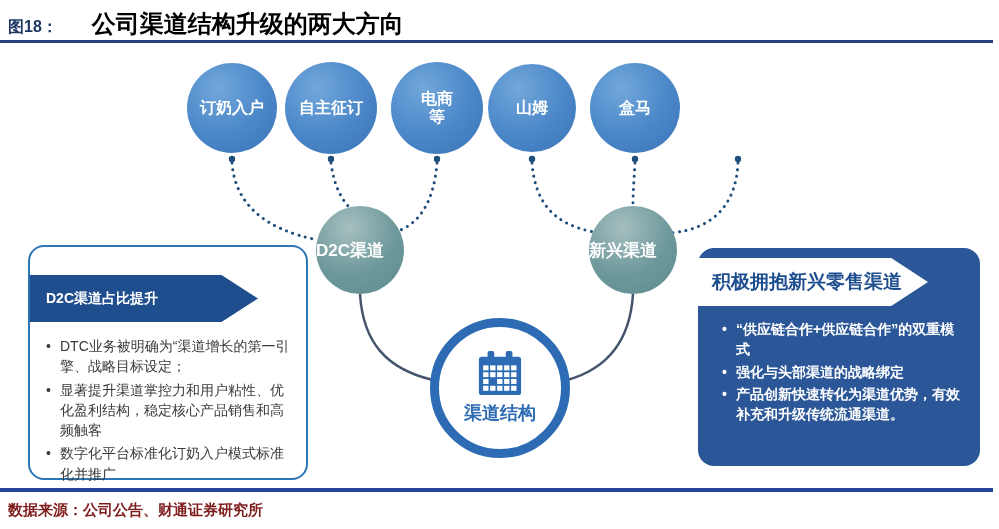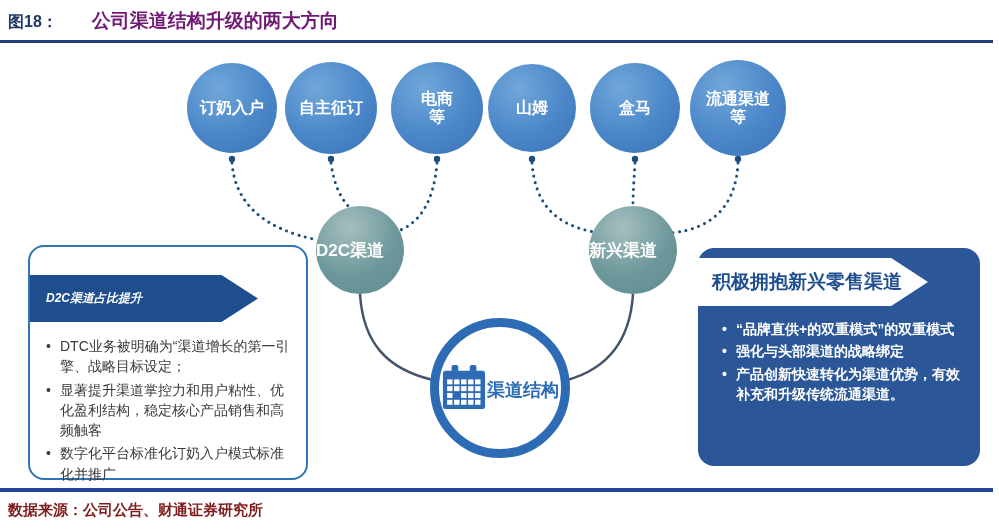--- a/index.html
+++ b/index.html
@@ -3,54 +3,54 @@
 <meta charset="utf-8">
 <style>
   html,body { margin:0; padding:0; background:#ffffff; }
   .page {
     position:relative; width:999px; height:529px; background:#ffffff;
     font-family:"Liberation Sans","DejaVu Sans",sans-serif; overflow:hidden;
   }
   
   .title-row { position:absolute; left:8px; top:8px; display:flex; align-items:baseline; }
   .fig-label { font-size:16px; font-weight:bold; color:#1f3864; }
-  .fig-title { font-size:19px; font-weight:bold; color:#701a75; margin-left:34px; }
+  .fig-title { font-size:24px; font-weight:bold; color:#000000; margin-left:34px; }
   .title-rule { position:absolute; left:0; top:40px; width:993px; height:3px; background:#24417c; }
   
   .connectors { position:absolute; left:0; top:0; z-index:1; pointer-events:none; }
   
   .balloon {
     position:absolute; z-index:2; border-radius:50%;
     background:radial-gradient(circle at 35% 28%, #71a7da 0%, #4a86c8 55%, #3b74b8 100%);
     display:flex; align-items:center; justify-content:center; text-align:center;
     color:#ffffff; font-weight:bold; font-size:16px; line-height:1.15;
   }
   .midnode {
     position:absolute; z-index:2; border-radius:50%;
     background:radial-gradient(circle at 38% 25%, #a6bfc0 0%, #6d989b 55%, #5d8b8f 100%);
     display:flex; align-items:center; justify-content:flex-start; text-align:center;
     color:#ffffff; font-weight:bold; font-size:17px;
   }
   .center-node {
     position:absolute; z-index:2; left:430px; top:318px; width:140px; height:140px;
     box-sizing:border-box; border:9px solid #2d6cb5; border-radius:50%; background:#ffffff;
-    display:flex; flex-direction:row; align-items:center; justify-content:center;
+    display:flex; flex-direction:column; align-items:center; justify-content:center;
   }
   .center-label { color:#2d6cb5; font-weight:bold; font-size:18px; margin-top:4px; }
   
   .panel-left {
     position:absolute; z-index:2; left:28px; top:245px; width:280px; height:235px;
     box-sizing:border-box; background:#ffffff; border:2px solid #2e75b6; border-radius:16px;
   }
   .banner-navy {
     margin-top:28px; width:228px; height:47px; background:#1f4e8f;
     clip-path:polygon(0 0, 84% 0, 100% 50%, 84% 100%, 0 100%);
     display:flex; align-items:center; padding-left:16px; box-sizing:border-box;
   }
-  .banner-navy span { color:#ffffff; font-weight:bold; font-size:12px;font-style:italic; }
+  .banner-navy span { color:#ffffff; font-weight:bold; font-size:14px; }
   .panel-left ul { margin:14px 10px 0 14px; padding:0; list-style:none; }
   .panel-left li {
     position:relative; padding-left:16px; margin-bottom:3px;
     font-size:14px; line-height:1.45; color:#3a3a3a;
   }
   .panel-left li::before { content:"\2022"; position:absolute; left:2px; top:0; color:#3a3a3a; }
   .panel-right {
     position:absolute; z-index:2; left:698px; top:248px; width:282px; height:218px;
     box-sizing:border-box; background:#2b5799; border-radius:16px;
   }
@@ -115,23 +115,20 @@
   </div>
   <div class="balloon" style="left:488px;top:64px;width:88px;height:88px;">
     <span>山姆</span>
   </div>
   <div class="balloon" style="left:391px;top:62px;width:92px;height:92px;">
     <span style="display:inline-block;width:2.3em;">电商等</span>
   </div>
   <div class="balloon" style="left:590px;top:63px;width:90px;height:90px;">
     <span>盒马</span>
   </div>
-  <div class="balloon" style="left:690px;top:60px;width:96px;height:96px;">
-    <span style="display:inline-block;width:4.3em;">流通渠道等</span>
-  </div>
 
   <div class="midnode" style="left:316px;top:206px;width:88px;height:88px;">
     <span>D2C渠道</span>
   </div>
   <div class="midnode" style="left:589px;top:206px;width:88px;height:88px;">
     <span>新兴渠道</span>
   </div>
 
   <div class="center-node">
     <svg width="46" height="46" viewBox="0 0 48 48">
@@ -172,21 +169,21 @@
       <li>显著提升渠道掌控力和用户粘性、优化盈利结构，稳定核心产品销售和高频触客</li>
       <li>数字化平台标准化订奶入户模式标准化并推广</li>
     </ul>
   </div>
 
   <div class="panel-right">
     <div class="banner-white">
       <span>积极拥抱新兴零售渠道</span>
     </div>
     <ul>
-      <li>“品牌直供+的双重模式”的双重模式</li>
+      <li>“供应链合作+供应链合作”的双重模式</li>
       <li>强化与头部渠道的战略绑定</li>
       <li>产品创新快速转化为渠道优势，有效补充和升级传统流通渠道。</li>
     </ul>
   </div>
 
   <div class="footer-rule"></div>
   <div class="source-text">数据来源：公司公告、财通证券研究所</div>
 
 </div>
 

